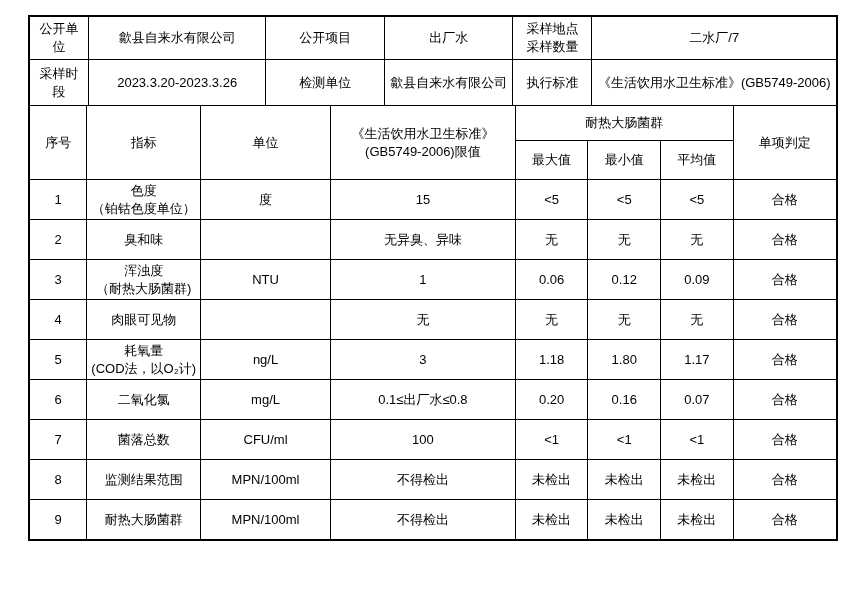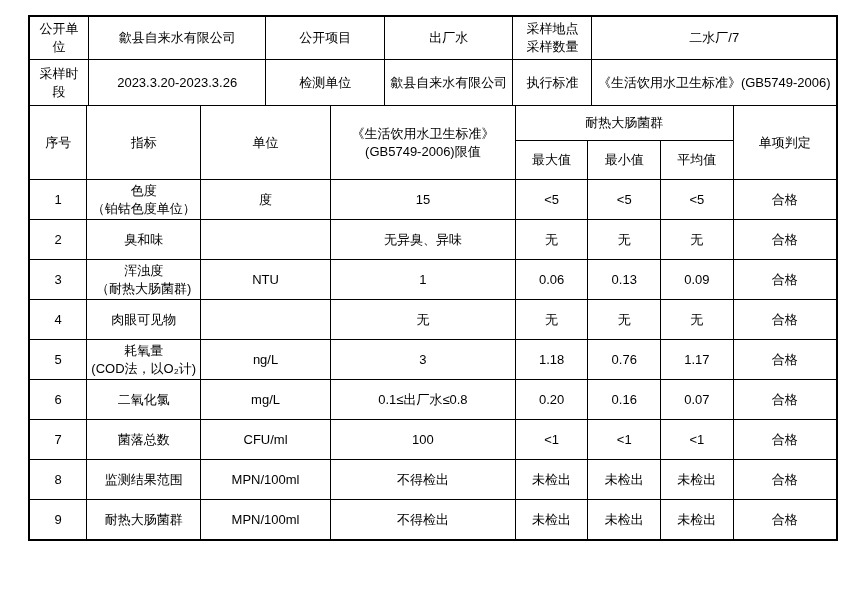--- a/index.html
+++ b/index.html
@@ -143,42 +143,42 @@
         <td>无</td>
         <td>合格</td>
       </tr>
       <tr class="dr">
         <td>3</td>
         <td>浑浊度
 （耐热大肠菌群)</td>
         <td>NTU</td>
         <td>1</td>
         <td>0.06</td>
-        <td>0.13</td>
+        <td>0.12</td>
         <td>0.09</td>
         <td>合格</td>
       </tr>
       <tr class="dr">
         <td>4</td>
         <td>肉眼可见物</td>
         <td></td>
         <td>无</td>
         <td>无</td>
         <td>无</td>
         <td>无</td>
         <td>合格</td>
       </tr>
       <tr class="dr">
         <td>5</td>
         <td>耗氧量
 (COD法，以O₂计)</td>
         <td>ng/L</td>
         <td>3</td>
         <td>1.18</td>
-        <td>0.76</td>
+        <td>1.80</td>
         <td>1.17</td>
         <td>合格</td>
       </tr>
       <tr class="dr">
         <td>6</td>
         <td>二氧化氯</td>
         <td>mg/L</td>
         <td>0.1≤出厂水≤0.8</td>
         <td>0.20</td>
         <td>0.16</td>

